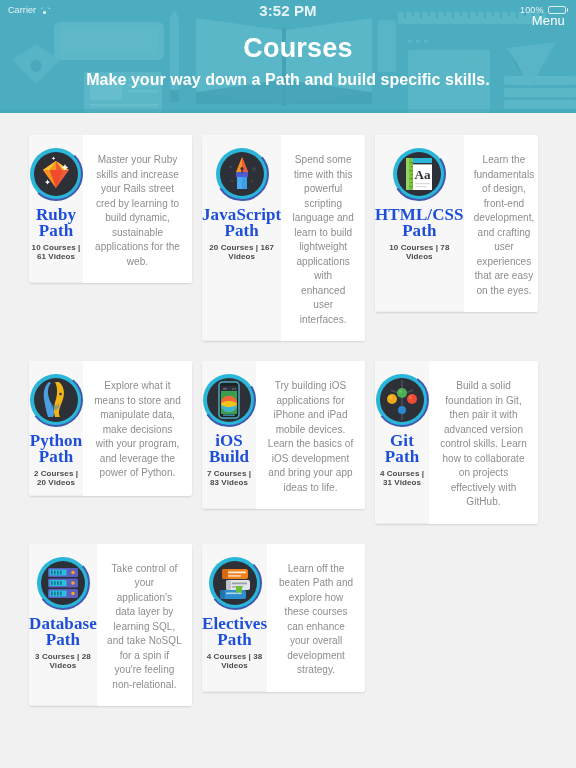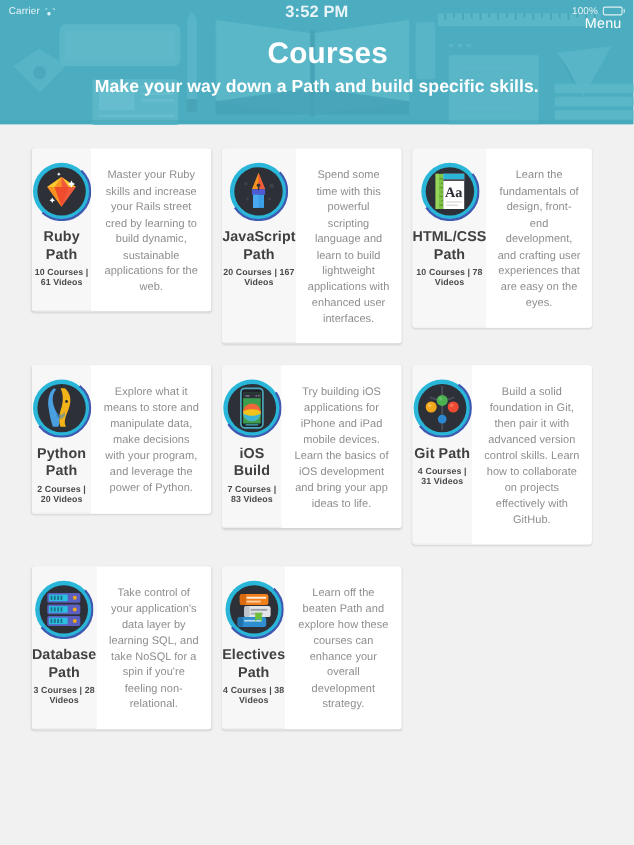--- a/index.html
+++ b/index.html
@@ -175,25 +175,26 @@
     border-radius: 50%;
     position: relative;
     flex: 0 0 auto;
   }
   .card-body {
     padding: 9px 10px 14px 10px;
     text-align: center;
     background: #ffffff;
   }
   .card-title {
-    font-size: 13px;
+    font-size: 17px;
     font-weight: bold;
-    color: #404040;
+    color: #1d4ed8;
     letter-spacing: 0.1px;
     line-height: 16px;
+    font-family: Liberation Serif, serif;
   }
   .card-meta {
     font-size: 8px;
     font-weight: bold;
     color: #4a4a4a;
     margin-top: 4px;
     letter-spacing: 0.1px;
   }
   .card-desc {
     font-size: 10px;

